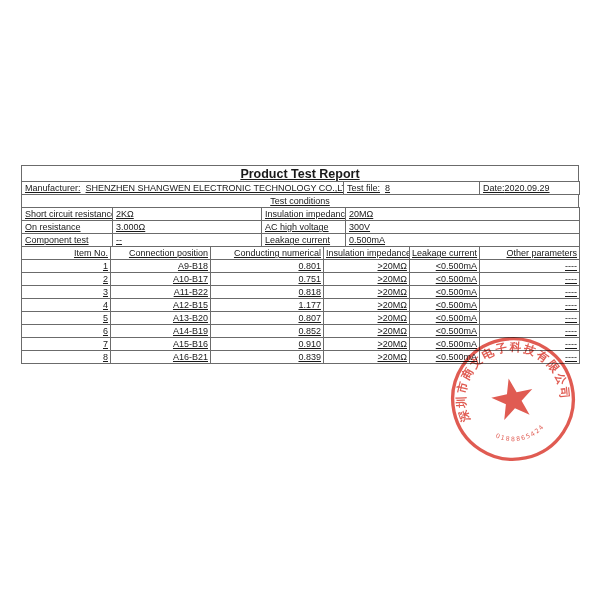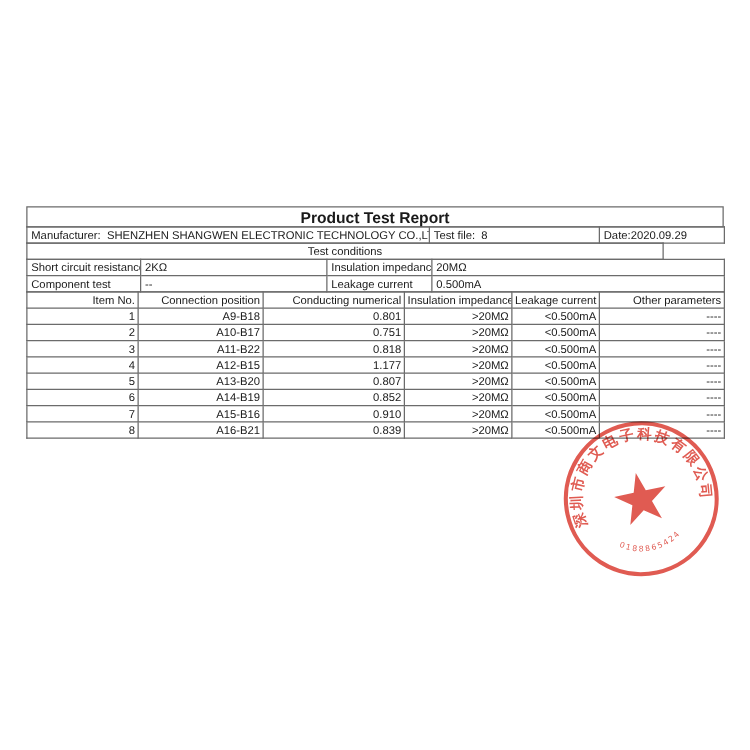--- a/index.html
+++ b/index.html
@@ -13,32 +13,33 @@
     position: relative;
     overflow: hidden;
     font-family: "Liberation Sans", sans-serif;
     color: #1a1a1a;
   }
   .doc {
     position: absolute;
     left: 21px;
     top: 165px;
     width: 558px;
+    text-decoration: underline;
   }
   .title {
     border: 1px solid #6b6b6b;
     text-align: center;
     font-size: 12.5px;
     font-weight: bold;
     height: 17px;
     line-height: 17px;
     box-sizing: border-box;
   }
   table.tbl {
-    width: 510px;
+    width: 558px;
     table-layout: fixed;
     border-collapse: collapse;
     margin-top: -1px;
     font-size: 9px;
   }
   table.tbl td {
     border: 1px solid #6b6b6b;
     height: 12px;
     line-height: 12px;
     padding: 0 3px;
@@ -129,20 +130,26 @@
         <col style="width:234px">
     </colgroup>
     <tbody id="cond-body">
         <tr>
           <td>Short circuit resistance</td>
           <td>2KΩ</td>
           <td>Insulation impedance</td>
           <td>20MΩ</td>
         </tr>
         <tr>
+          <td>On resistance</td>
+          <td>3.000Ω</td>
+          <td>AC high voltage</td>
+          <td>300V</td>
+        </tr>
+        <tr>
           <td>Component test</td>
           <td>--</td>
           <td>Leakage current</td>
           <td>0.500mA</td>
         </tr>
       </tbody>
   </table>
 
 
   <table class="tbl data-tbl">

